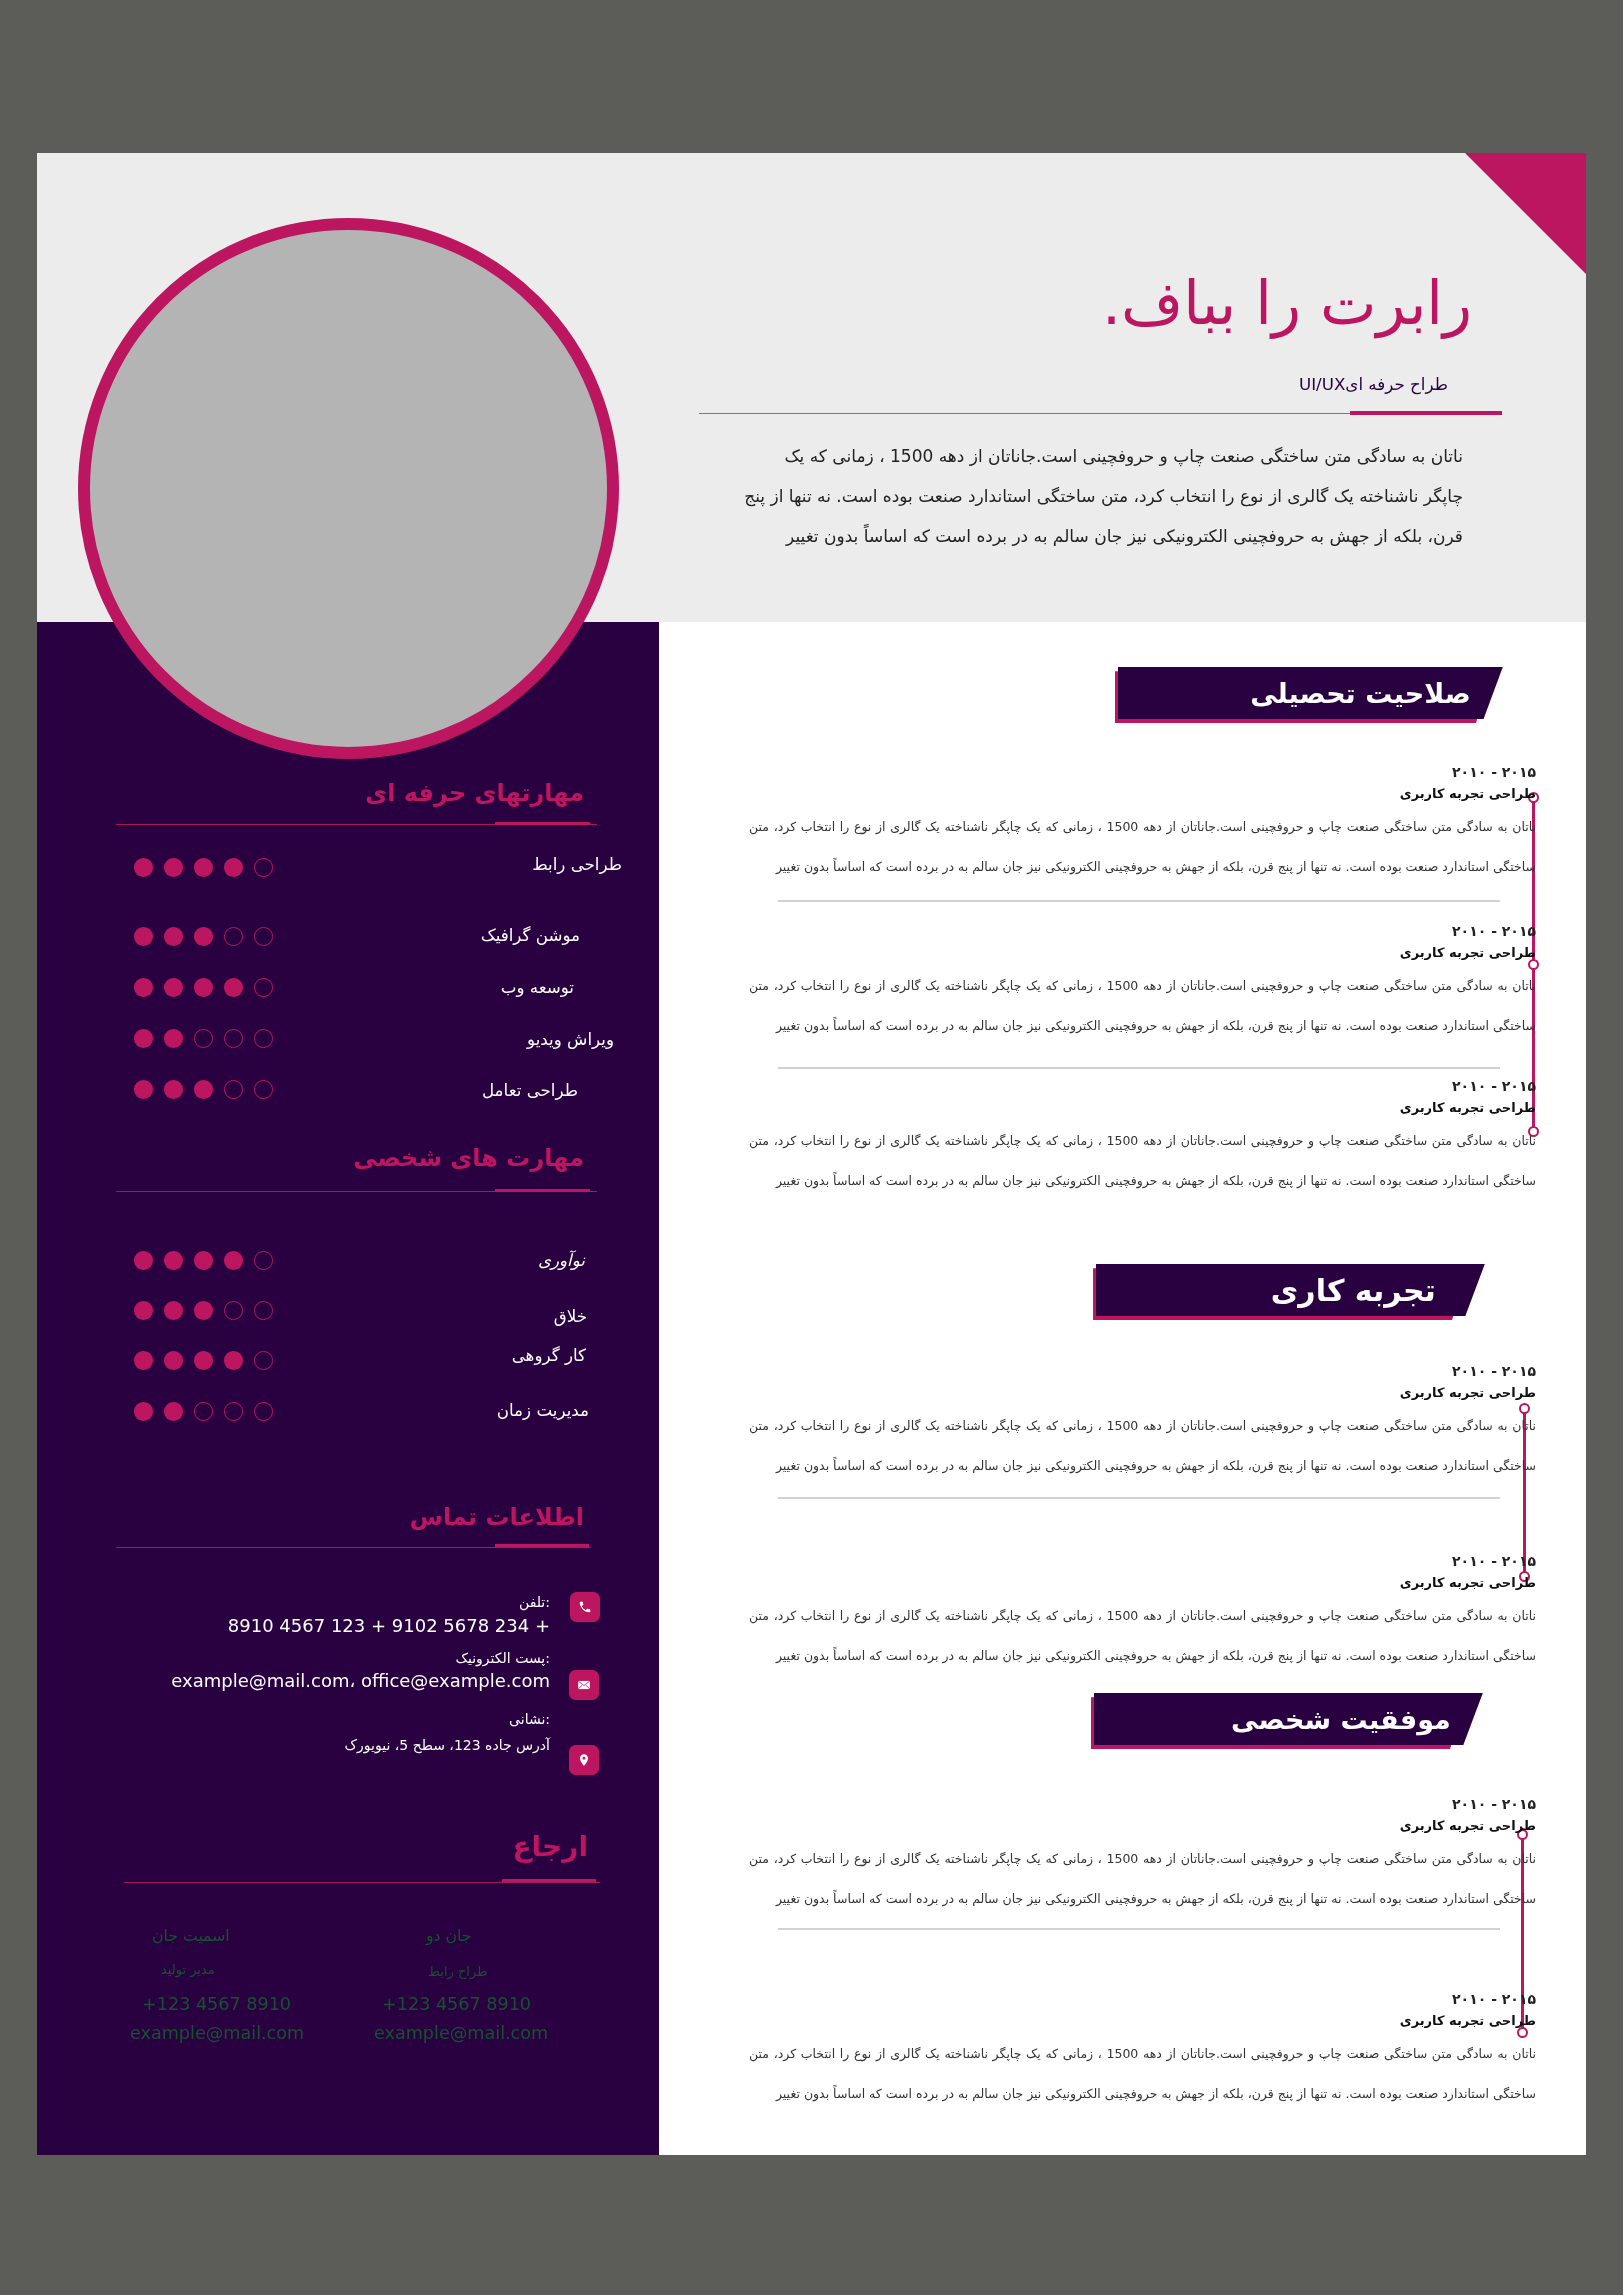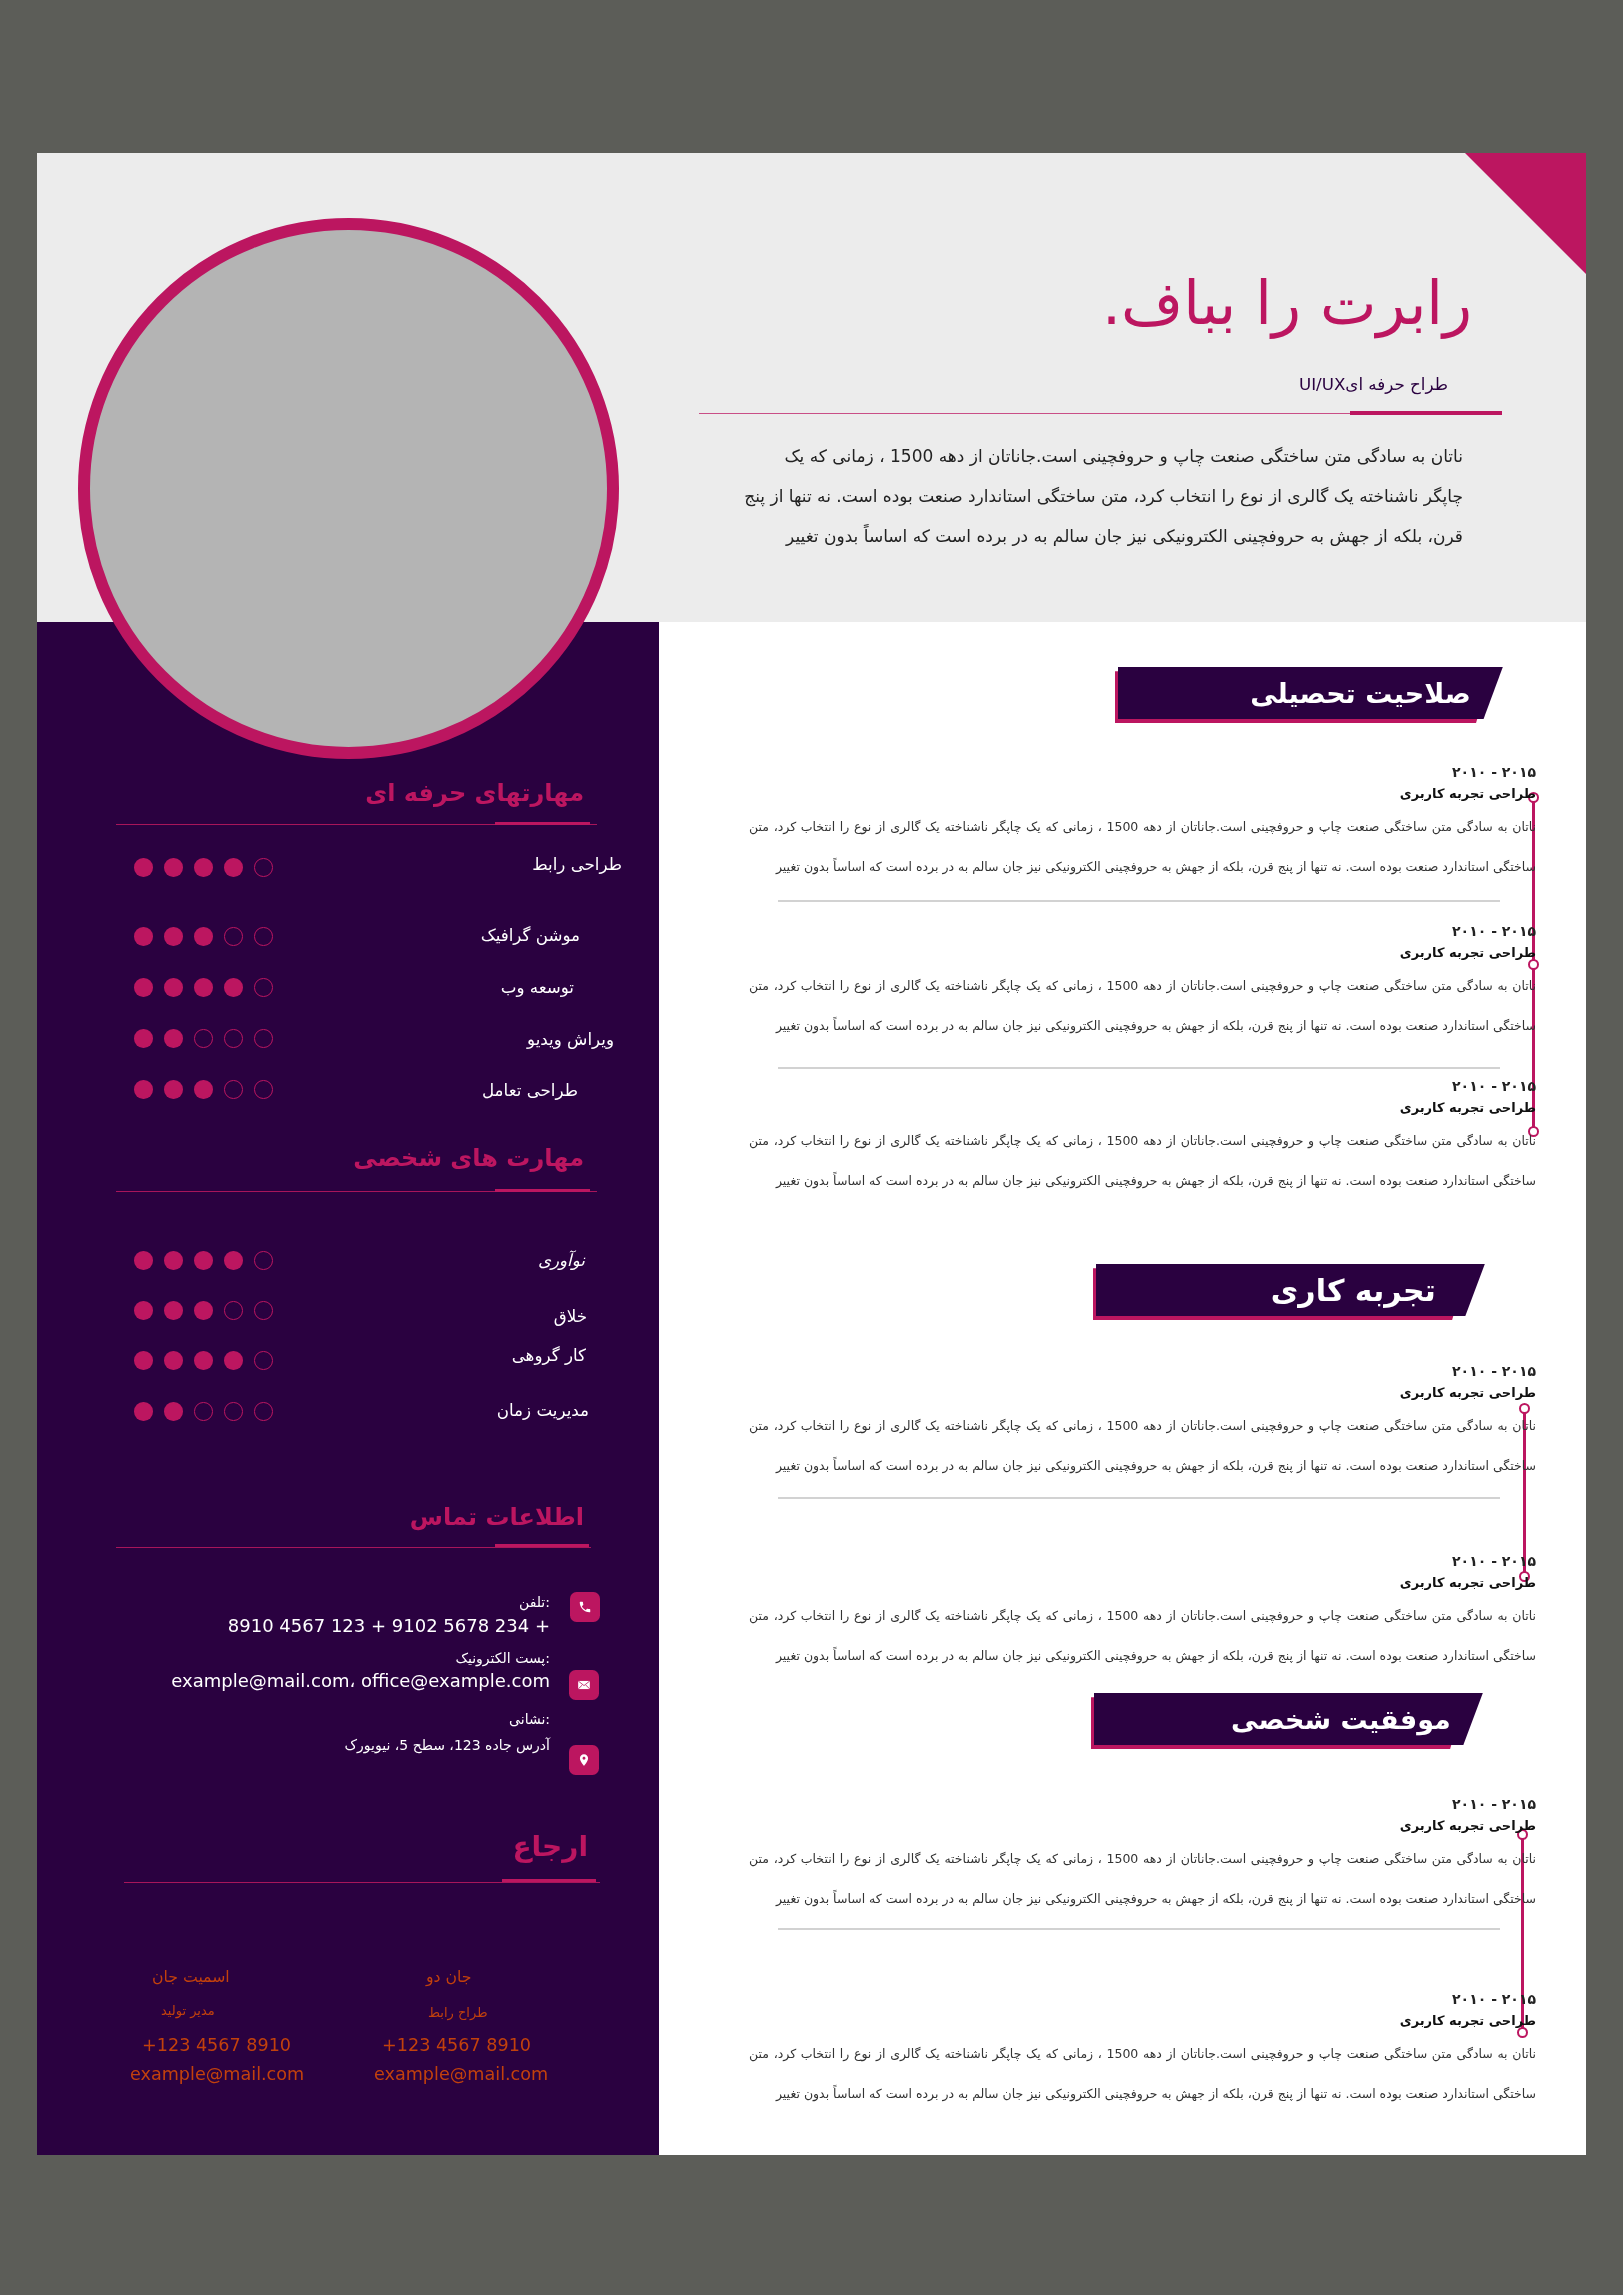--- a/index.html
+++ b/index.html
@@ -28,21 +28,21 @@
   .dots { position:absolute; left:97px; top:0; display:flex; gap:11.6px; }
   .dot { width:18.5px; height:18.5px; border-radius:50%; box-sizing:border-box; }
   .dot.on { background:#bc1660; }
   .dot.off { border:1.4px solid #bc1660; }
 
   .contact-label { position:absolute; font-size:14px; color:#fff; direction:rtl; white-space:nowrap; }
   .contact-value { position:absolute; font-size:18px; color:#fff; white-space:nowrap; }
   .icon-box { position:absolute; width:30px; height:30px; border-radius:6.5px; background:#bc1660; display:flex; align-items:center; justify-content:center; }
   .icon-box svg { width:14px; height:14px; fill:#fff; }
 
-  .ref-text { position:absolute; color:#c2410c; white-space:nowrap; text-align:center;margin-top:41px; }
+  .ref-text { position:absolute; color:#14532d; white-space:nowrap; text-align:center; }
 
   
   .banner { position:absolute; height:52px; }
   .banner-shadow { position:absolute; left:0; top:4.2px; height:52px; background:#bc1660; clip-path:polygon(0 0,100% 0,96% 100%,0 100%); }
   .banner-fill { position:absolute; left:2.8px; top:0; height:52px; background:#2a0140; clip-path:polygon(0 0,100% 0,95% 100%,0 100%); display:flex; align-items:center; justify-content:flex-end; }
   .banner-title { color:#fff; font-size:27px; font-weight:bold; direction:rtl; white-space:nowrap; }
 
   .entry { position:absolute; left:712px; width:787px; }
   .entry-date { position:absolute; right:0; top:0; font-size:14px; font-weight:bold; color:#222; direction:ltr; letter-spacing:1.9px; }
   .entry-title { position:absolute; right:0; top:22px; font-size:13px; font-weight:bold; color:#111; direction:rtl; white-space:nowrap; }

